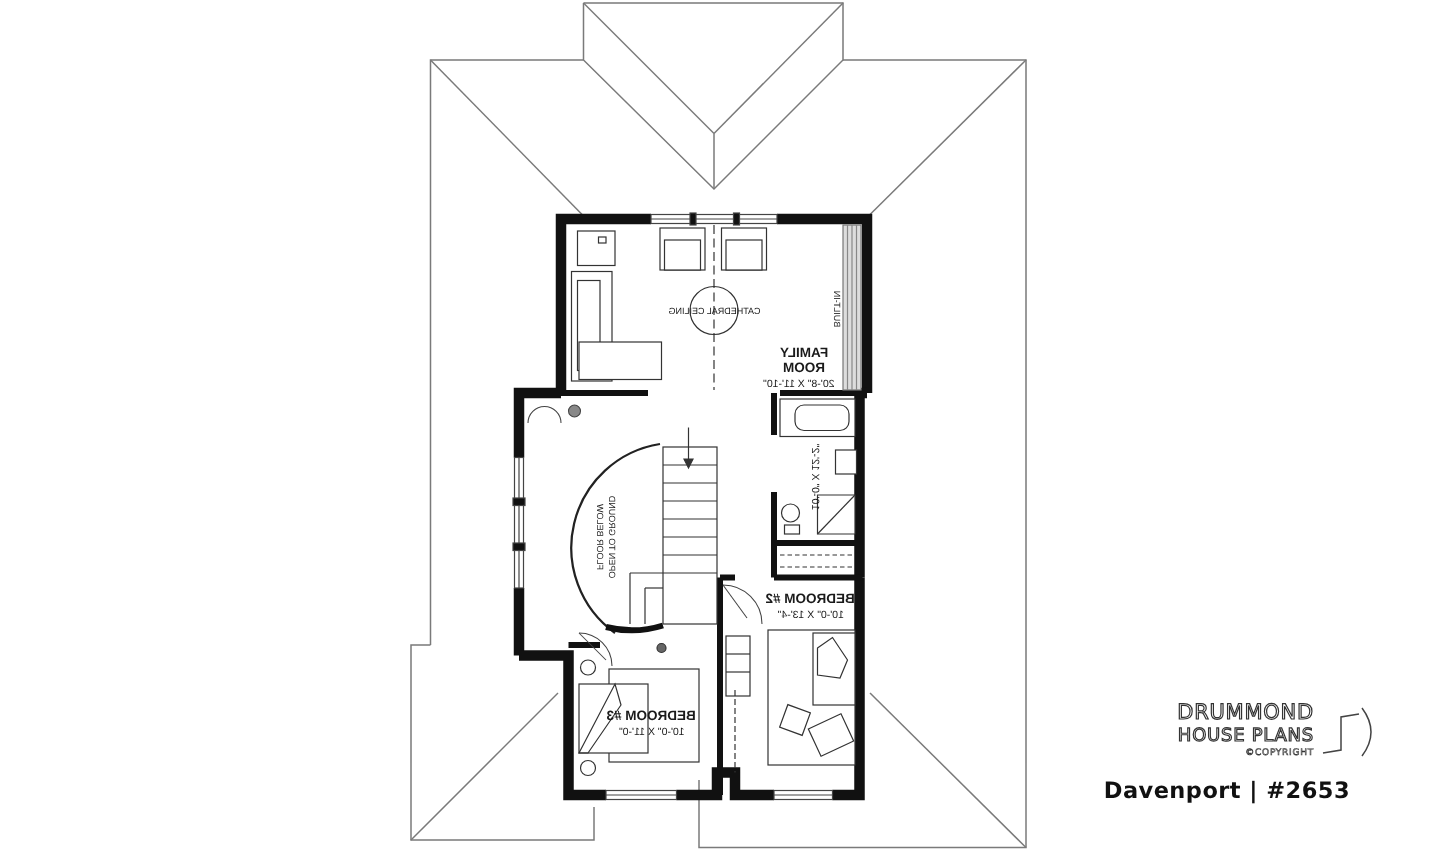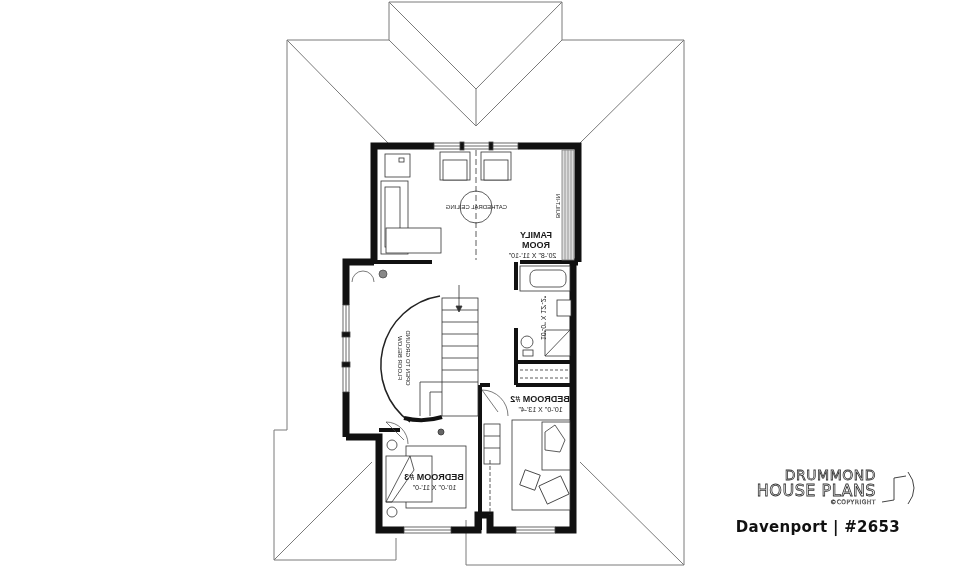--- a/index.html
+++ b/index.html
@@ -5,21 +5,21 @@
   html, body { margin: 0; padding: 0; background: #ffffff; }
   body { width: 960px; height: 569px; position: relative; overflow: hidden; font-family: "Liberation Sans", sans-serif; }
   #plan { position: absolute; left: 0; top: 0; width: 960px; height: 569px; }
   .lbl { font-family: "Liberation Sans", sans-serif; font-weight: bold; fill: #1a1a1a; }
   .dim { font-family: "Liberation Sans", sans-serif; fill: #1a1a1a; }
   .note { font-family: "Liberation Sans", sans-serif; fill: #222; }
   .mirror { transform-box: fill-box; transform-origin: center; transform: scaleX(-1); }
   .brand { position: absolute; right: 42px; top: 468px; text-align: right; color: #fff;
            -webkit-text-stroke: 0.8px #333; font-family: "DejaVu Sans", sans-serif; letter-spacing: 0.5px; }
   .brand .l1 { font-size: 14px; line-height: 15px; }
-  .brand .l2 { font-size: 16px; line-height: 15px; text-align: center; }
+  .brand .l2 { font-size: 12px; line-height: 15px; }
   .brand .cp { font-size: 6px; line-height: 8px; -webkit-text-stroke: 0.4px #333; }
   .title { position: absolute; right: 60px; top: 518px; font-family: "DejaVu Sans", sans-serif;
            font-weight: bold; font-size: 15px; color: #111; letter-spacing: 0.3px; }
   .logo-mark { position: absolute; right: 40px; top: 470px; width: 40px; height: 36px; }
 </style>
 </head>
 <body>
 
 <svg id="plan" viewBox="0 0 960 569" xmlns="http://www.w3.org/2000/svg">
 

